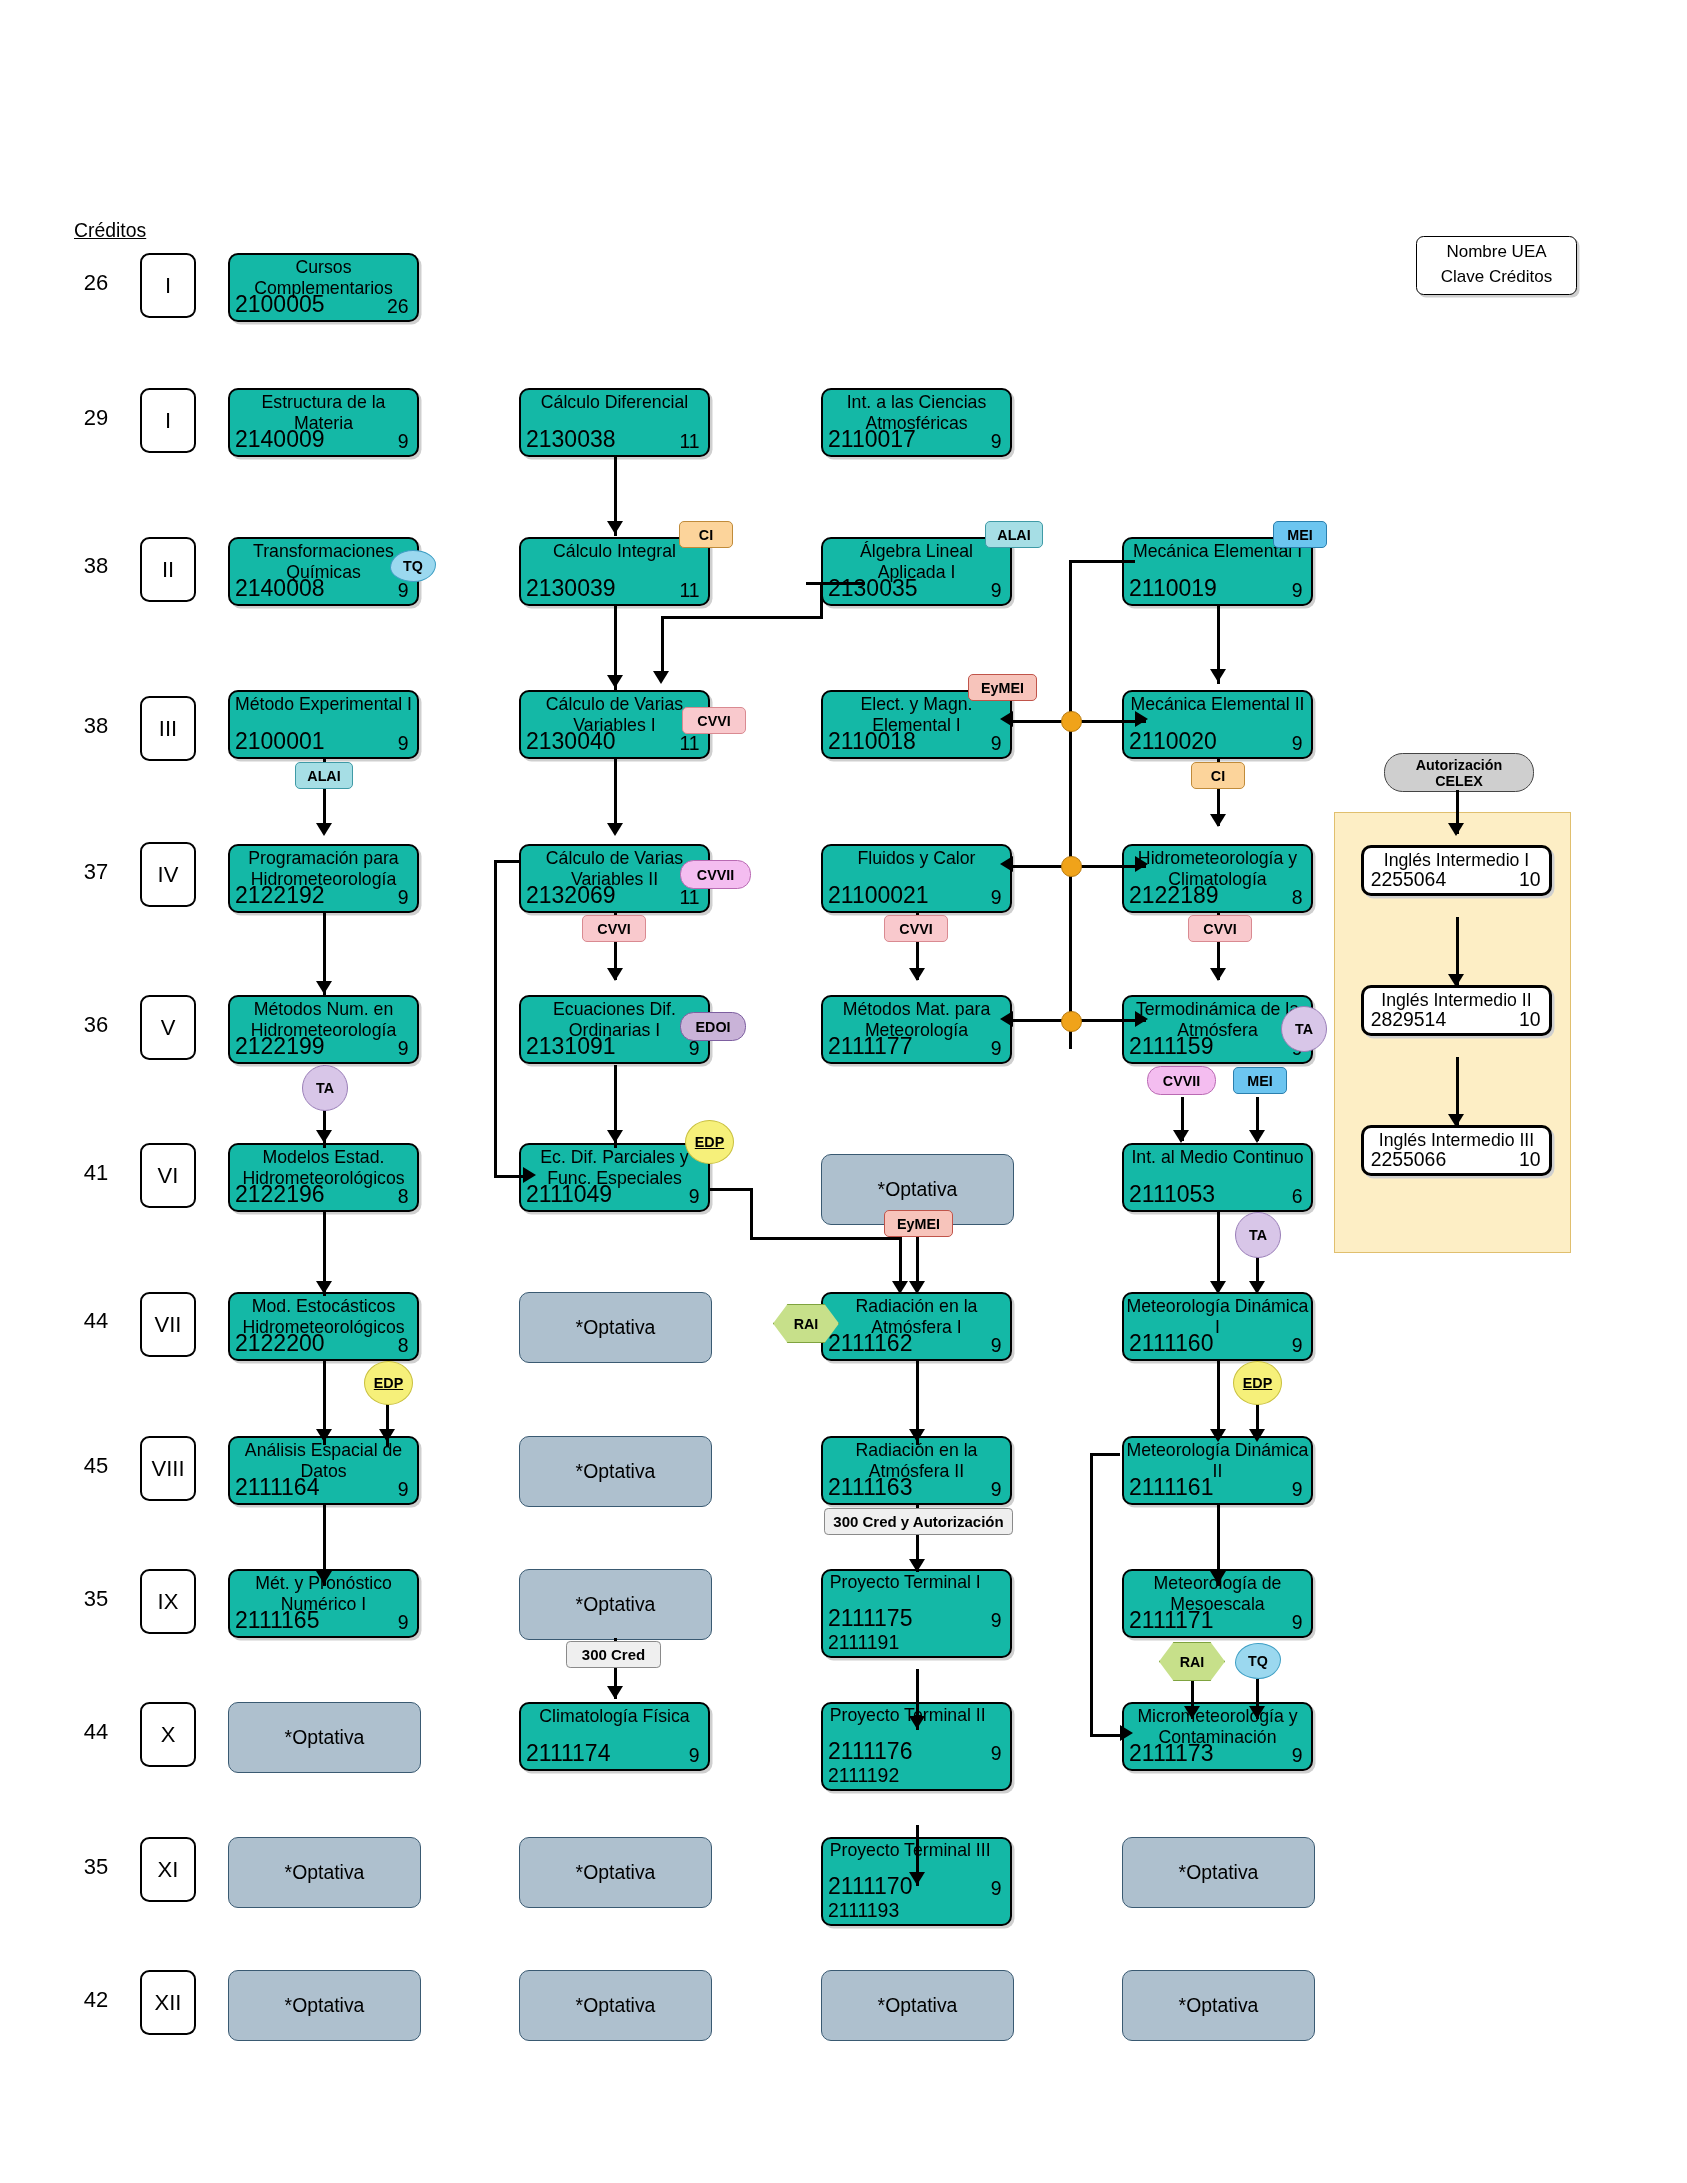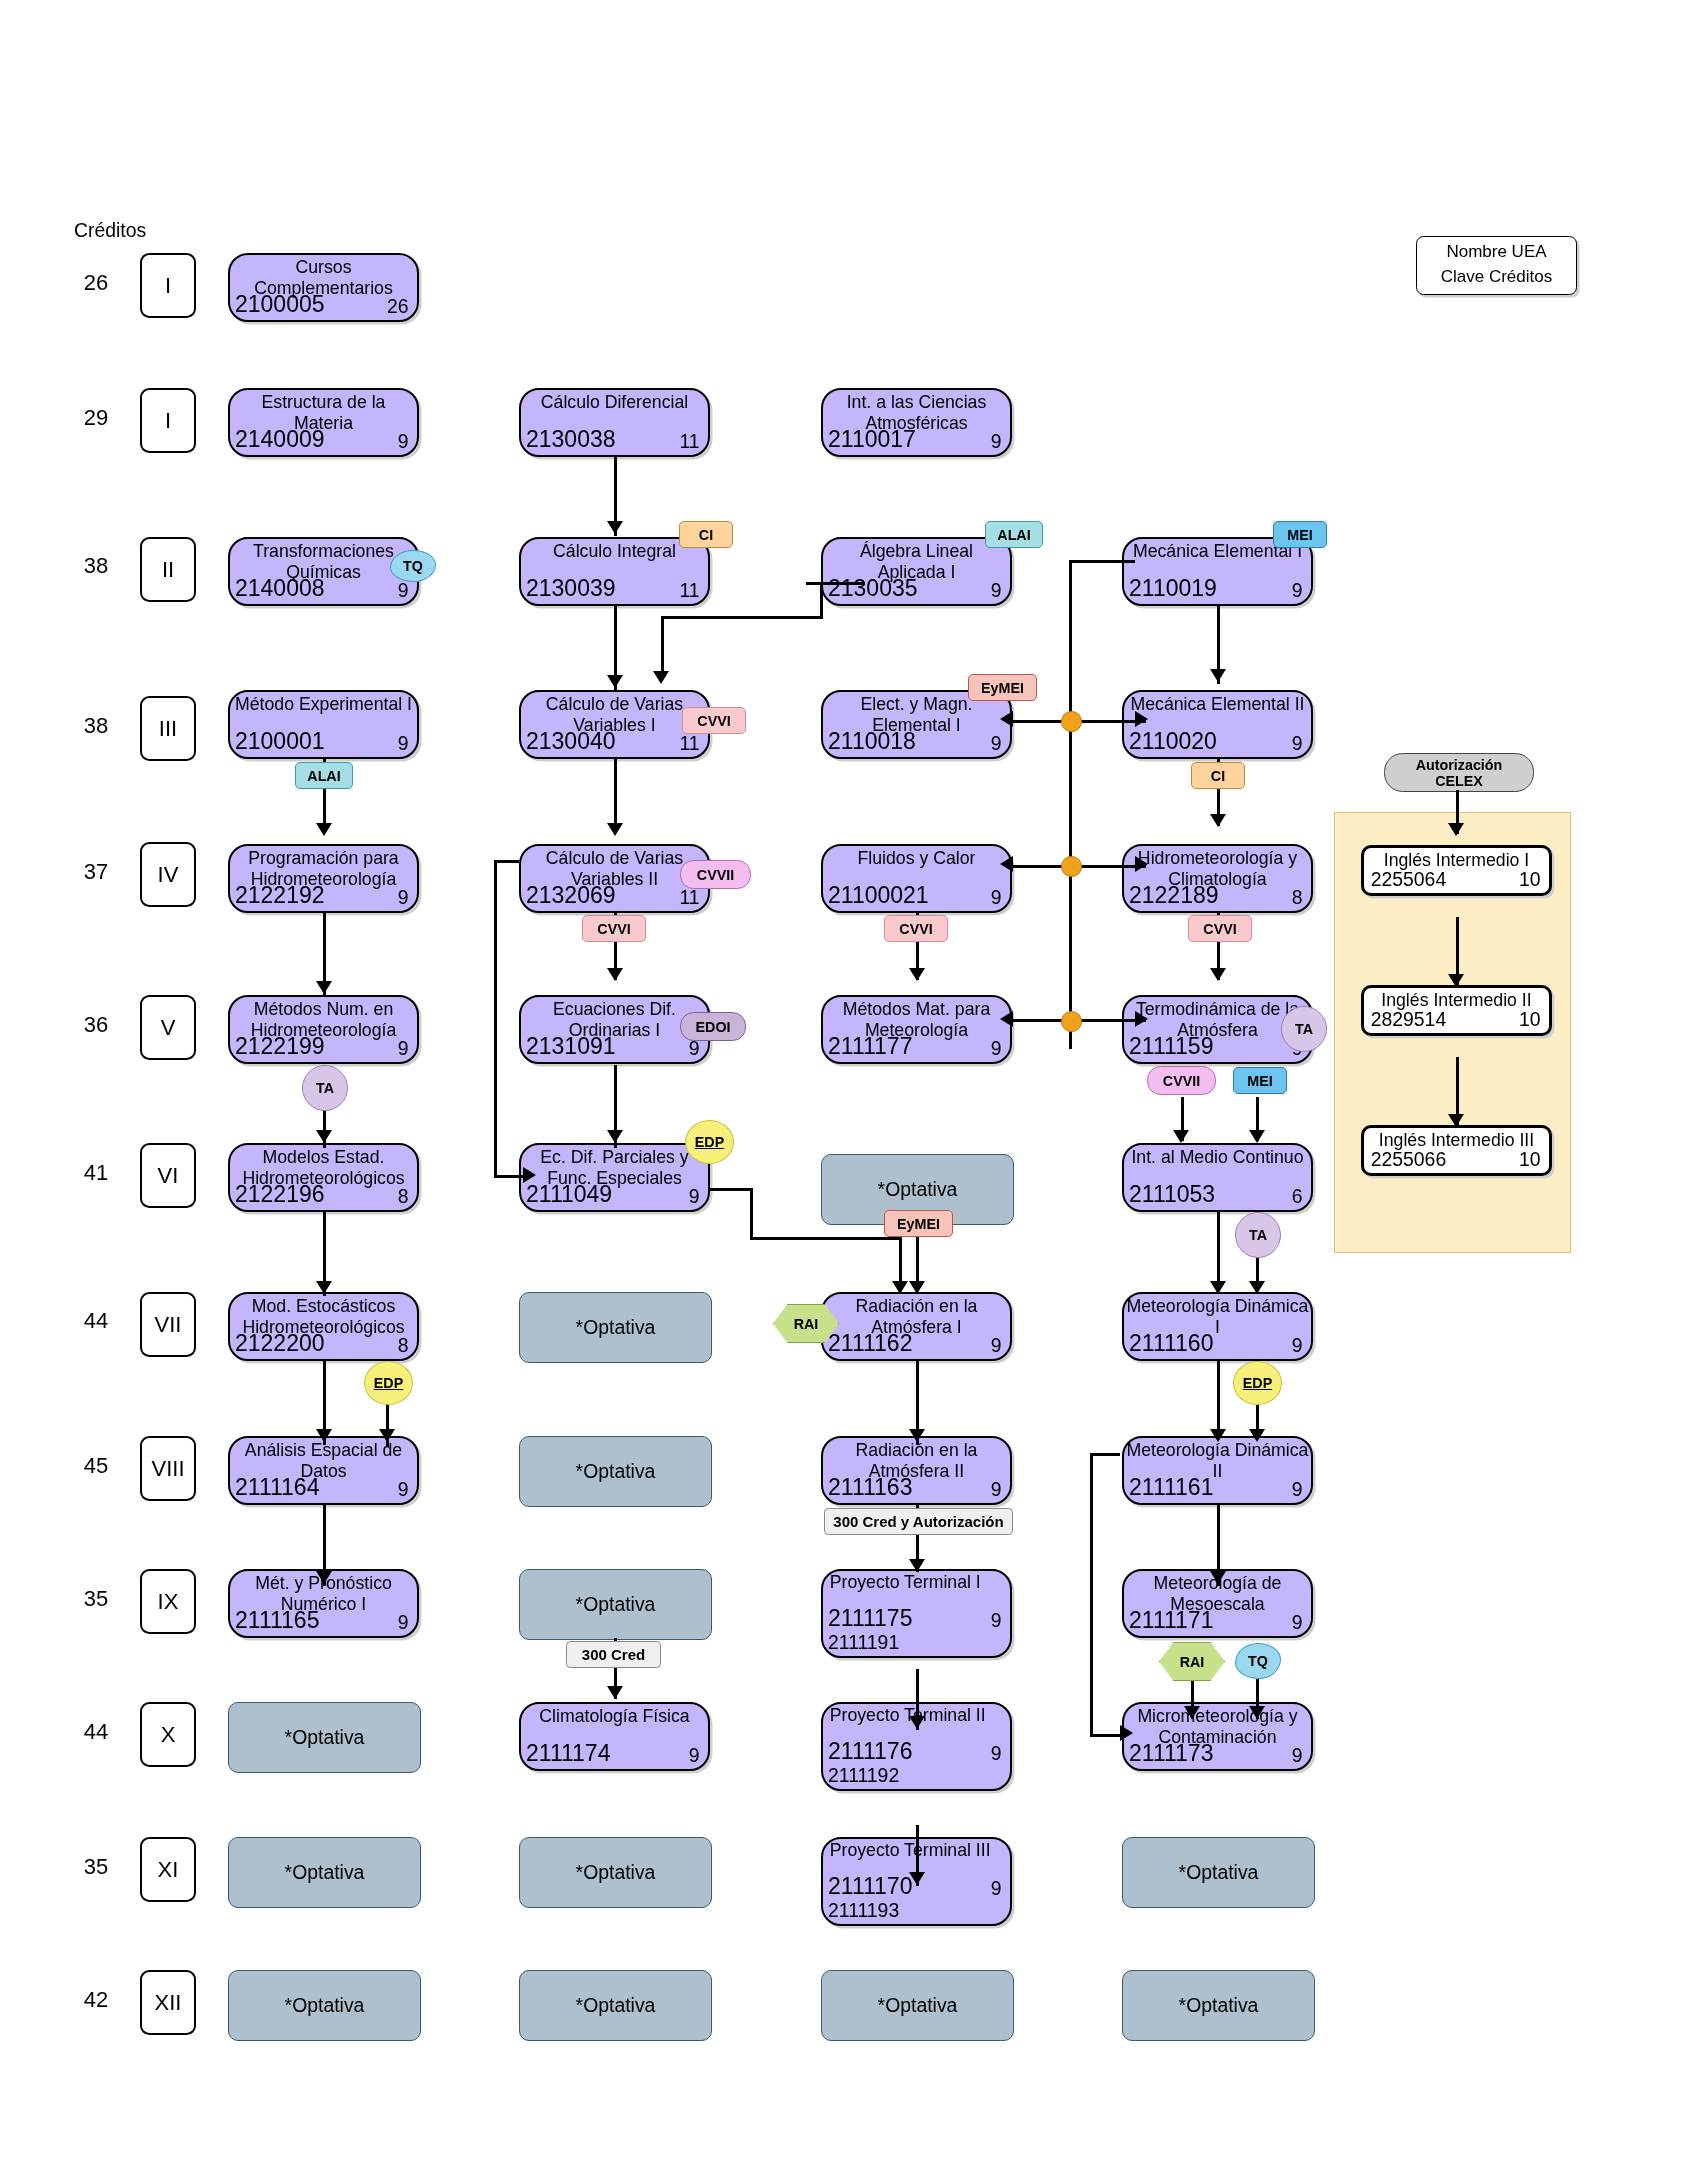--- a/index.html
+++ b/index.html
@@ -8,37 +8,37 @@
 
   
   .title-frame{position:absolute;left:128px;top:108px;width:1417px;height:81px;
       border:2.5px solid #000;background:#fff;box-shadow:4.2px 4.2px 0 #d9d9d9;}
   .title-main{position:absolute;left:0;top:8.4px;width:100%;text-align:center;
       font-size:29.5px;font-weight:bold;letter-spacing:0.4px;}
   .title-sub{position:absolute;left:0;top:47px;width:100%;text-align:center;
       font-size:22px;font-style:italic;font-weight:bold;}
   .title-ver{position:absolute;right:10px;top:47px;font-size:20px;font-style:italic;}
 
-  .creditos-label{position:absolute;left:74px;top:219px;font-size:19.4px;}
+  .creditos-label{position:absolute;left:74px;top:219px;font-size:19.4px;text-decoration:underline;}
 
   
   .legend{position:absolute;left:1416px;top:236px;width:159px;height:57px;
       border:1.7px solid #000;border-radius:7.6px;background:#fff;box-shadow:2.5px 2.5px 0 #cfcfcf;}
   .legend div{position:absolute;width:100%;text-align:center;font-size:17px;}
   .legend .l1{top:5px;}
   .legend .l2{top:30px;}
 
   
   .cred{position:absolute;width:44px;text-align:center;font-size:22px;}
   .roman{position:absolute;width:52px;height:61px;border:2.1px solid #000;border-radius:9.3px;
       background:#fff;display:flex;align-items:center;justify-content:center;font-size:22px;}
 
   
-  .box{position:absolute;width:191px;height:69px;border:2.1px solid #000;border-radius:20px;
-      background:#c4b5fd;box-shadow:2.5px 2.5px 0 #cfcfcf;box-sizing:border-box;}
+  .box{position:absolute;width:191px;height:69px;border:2.1px solid #000;border-radius:10px;
+      background:#14b8a6;box-shadow:2.5px 2.5px 0 #cfcfcf;box-sizing:border-box;}
   .box .nm{position:absolute;left:1.7px;right:1.7px;top:1.7px;text-align:center;font-size:17.7px;line-height:21px;}
   .box .cv{position:absolute;left:5px;bottom:1.7px;font-size:23px;}
   .box .cv2{position:absolute;left:5px;bottom:-20px;font-size:19.4px;}
   .box .cr{position:absolute;right:8.4px;bottom:1.7px;font-size:19.4px;}
   .box.tall{height:89px;}
   .box.tall .nm{top:0.8px;}
   .box.tall .cv{bottom:23.6px;}
   .box.tall .cv2{bottom:1.7px;}
   .box.tall .cr{bottom:23.6px;}
   .box.left-align .nm{text-align:left;padding-left:5px;}

